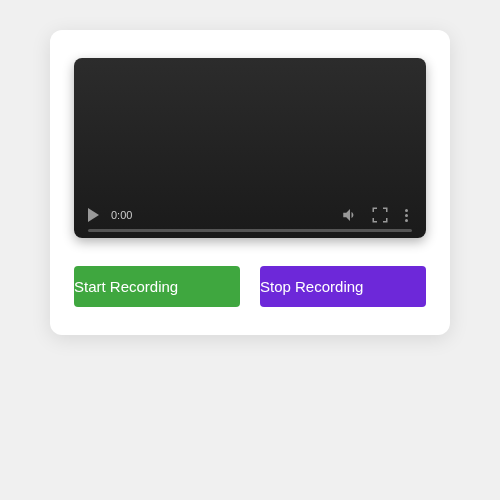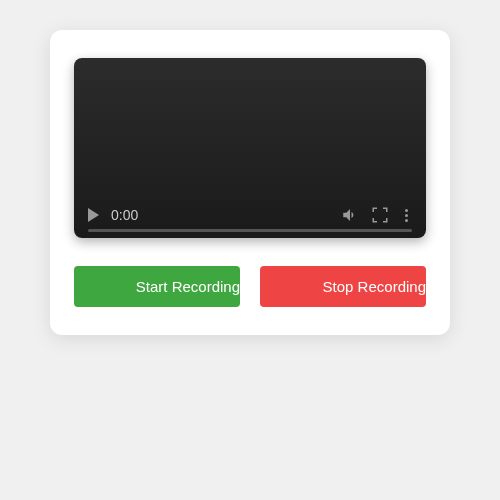--- a/index.html
+++ b/index.html
@@ -47,21 +47,21 @@
     .play-icon {
       width: 0;
       height: 0;
       border-left: 11px solid #999;
       border-top: 7px solid transparent;
       border-bottom: 7px solid transparent;
       cursor: pointer;
     }
     .time {
       color: #ccc;
-      font-size: 14px;
+      font-size: 11px;
     }
     .spacer { flex: 1; }
     .vol-icon, .fs-icon, .menu-icon {
       color: #888;
       display: flex;
       align-items: center;
       justify-content: center;
       cursor: pointer;
     }
     .vol-icon svg, .fs-icon svg { width: 18px; height: 18px; }
@@ -91,28 +91,28 @@
       justify-content: center;
     }
     .btn {
       flex: 1;
       padding: 12px 0;
       border: none;
       border-radius: 4px;
       font-size: 15px;
       font-weight: 400;
       cursor: pointer;
-      text-align: right;
+      text-align: left;
       color: #fff;
     }
     .btn-start {
       background: #3fa73f;
     }
     .btn-stop {
-      background: #ef4444;
+      background: #6d28d9;
       cursor: not-allowed;
     }
   </style>
 </head>
 <body>
 
 <div class="card">
 
   <div class="video-player">
     <div class="video-controls">

